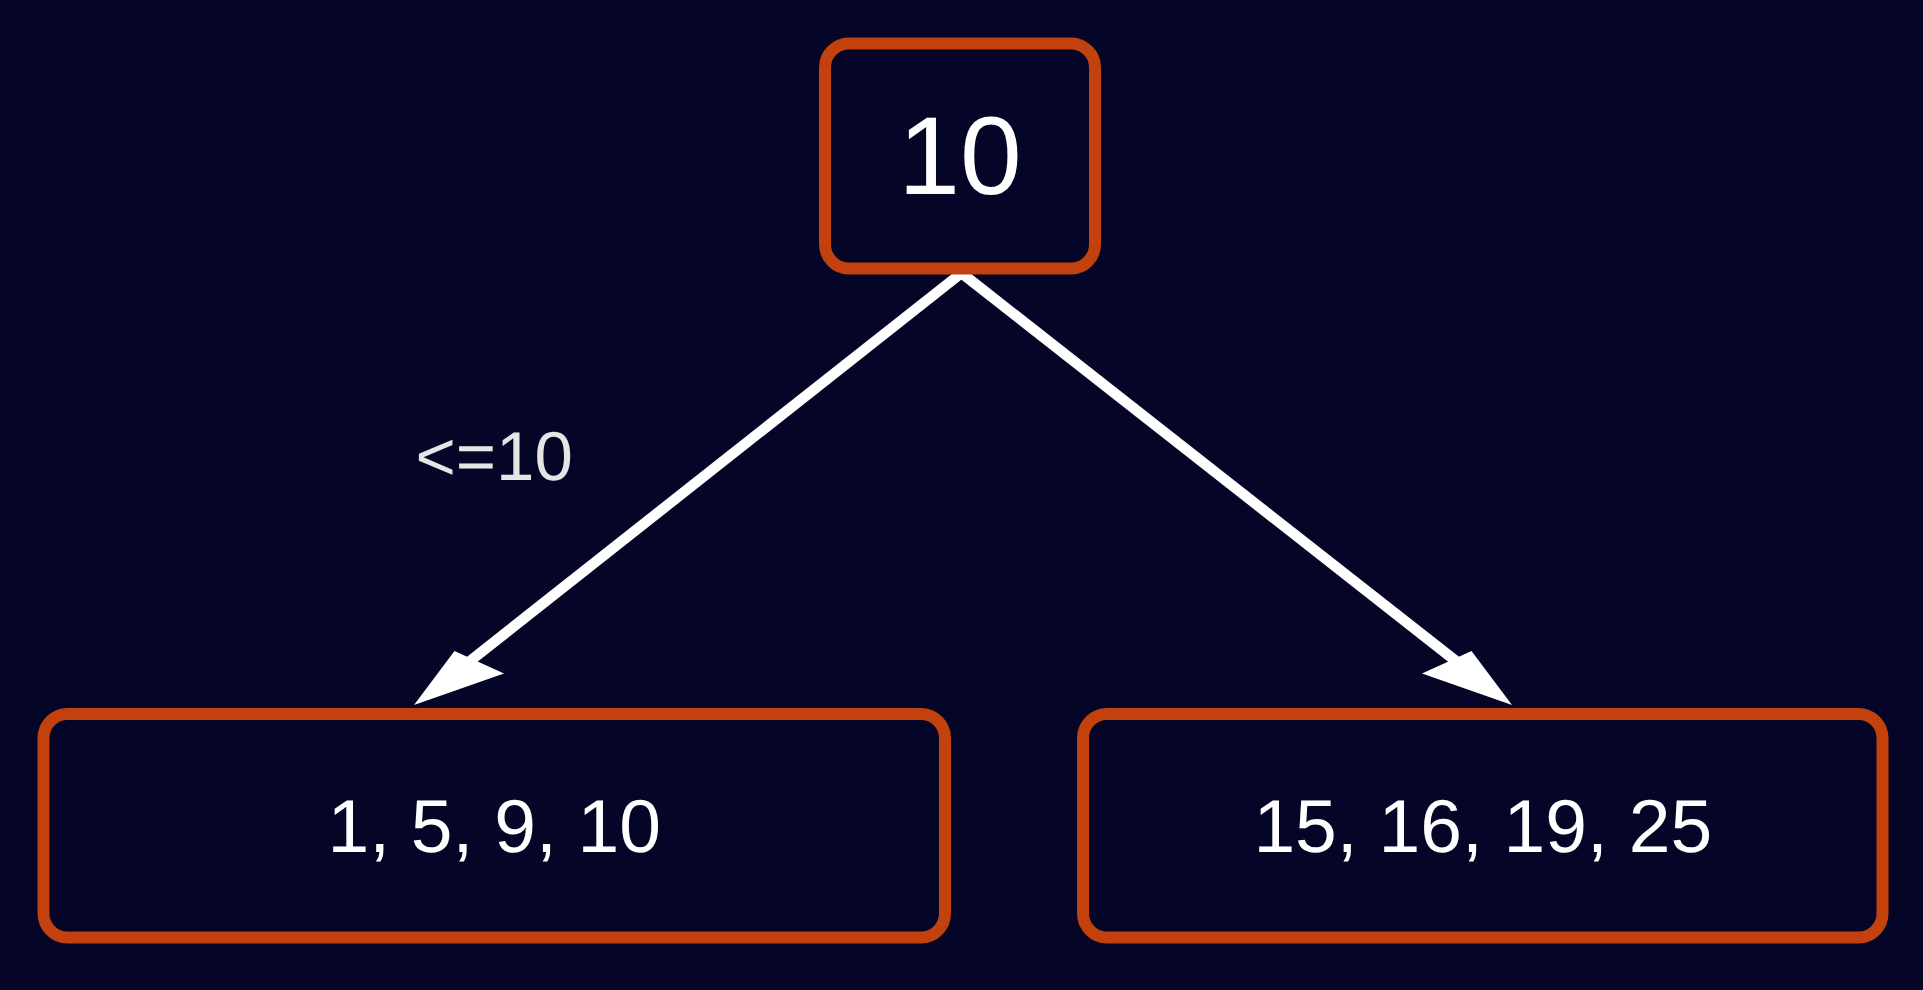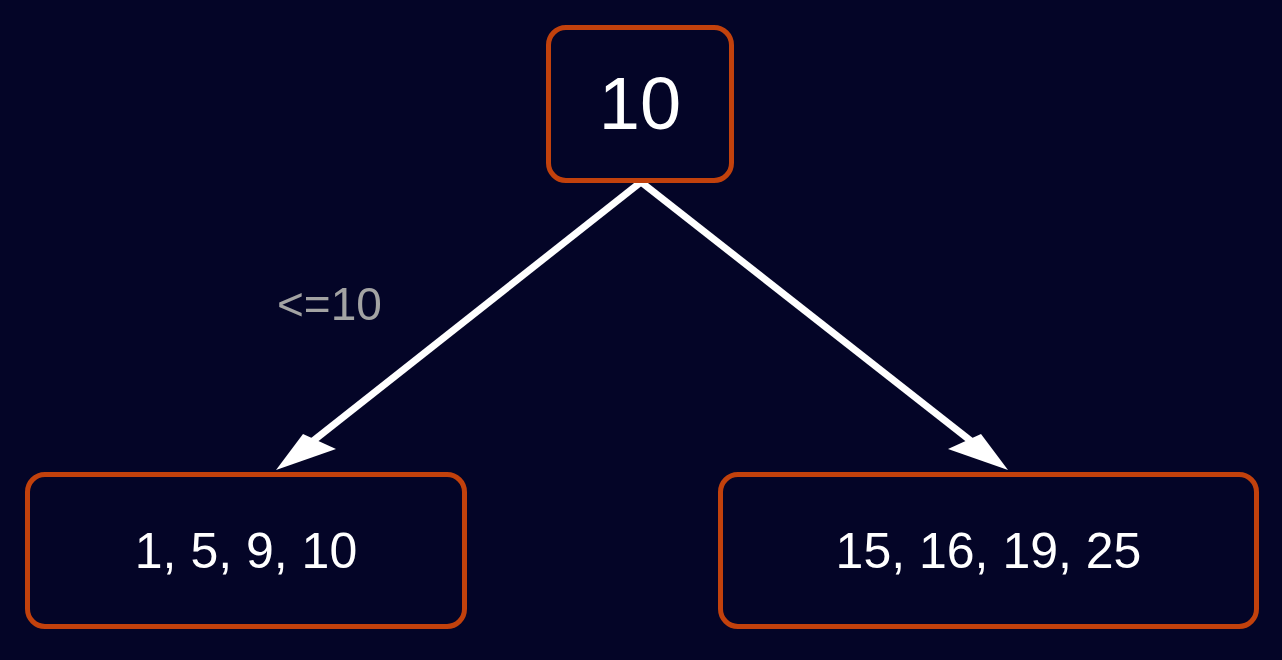--- a/index.html
+++ b/index.html
@@ -19,21 +19,21 @@
   #edge-layer {
     position: absolute;
     left: 0;
     top: 0;
     width: 1282px;
     height: 660px;
   }
   .node {
     position: absolute;
     box-sizing: border-box;
-    border: 5px solid #c2410c;
+    border: 8px solid #c2410c;
     border-radius: 20px;
     background: transparent;
     display: flex;
     align-items: center;
     justify-content: center;
   }
   .node-label {
     color: #ffffff;
     font-family: "Liberation Sans", sans-serif;
     font-weight: 400;
@@ -43,35 +43,35 @@
   #node-root {
     left: 546px;
     top: 25px;
     width: 188px;
     height: 158px;
   }
   #node-root .node-label { font-size: 74px; line-height: 1; }
   #node-left {
     left: 25px;
     top: 472px;
-    width: 442px;
+    width: 609px;
     height: 157px;
     text-align: center;
   }
   #node-right {
     left: 718px;
     top: 472px;
     width: 541px;
     height: 157px;
   }
   #node-left .node-label,
   #node-right .node-label { font-size: 50px; line-height: 1; }
   .edge-label {
     position: absolute;
-    color: #a3a3a3;
+    color: #e5e5e5;
     font-family: "Liberation Sans", sans-serif;
     font-size: 46px;
     line-height: 1;
     white-space: nowrap;
   }
   #edge-label-left  { left: 277px; top: 281px; }
   #edge-label-right { left: 864px; top: 281px; }
 </style>
 </head>
 <body>

